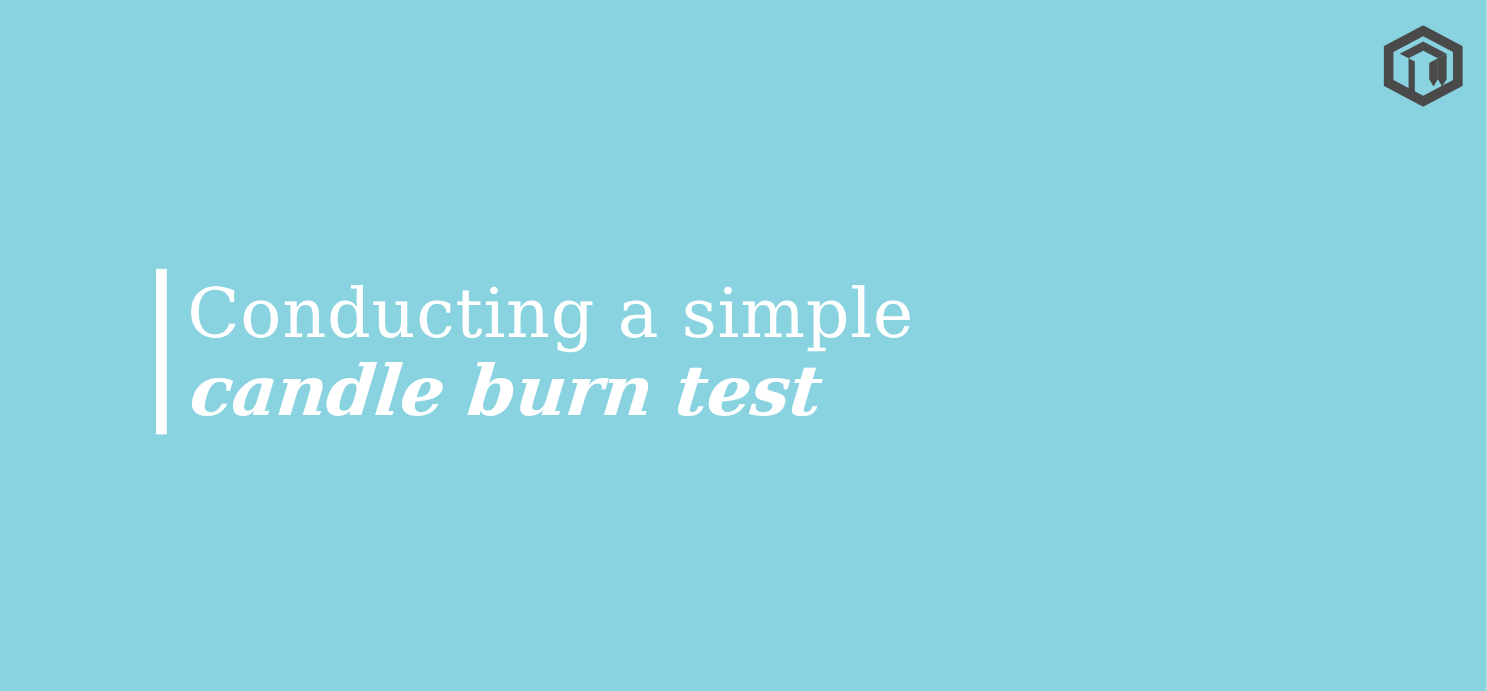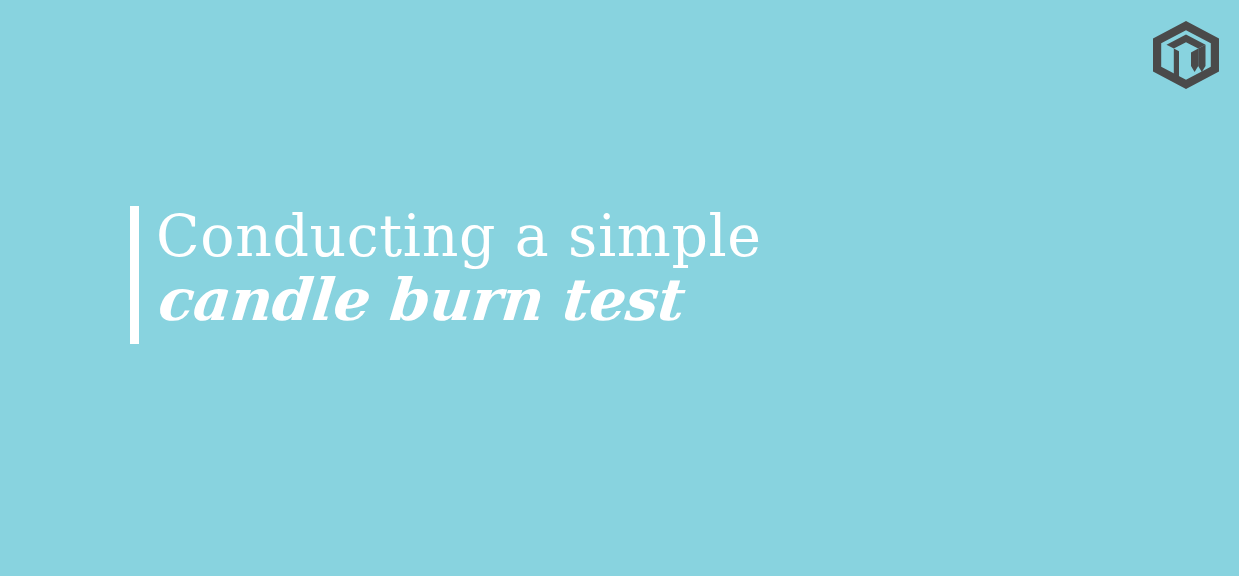--- a/index.html
+++ b/index.html
@@ -28,23 +28,23 @@
   #pattern-layer svg {
     display: block;
     width: 100%;
     height: 100%;
   }
 
   
   #hero {
     position: absolute;
     left: 130px;
-    top: 206px;
+    top: 224px;
     display: flex;
-    align-items: flex-start;
+    align-items: center;
   }
 
   #accent-bar {
     width: 9px;
     height: 138px;
     background: #ffffff;
     flex: 0 0 auto;
   }
 
   #hero-text {

